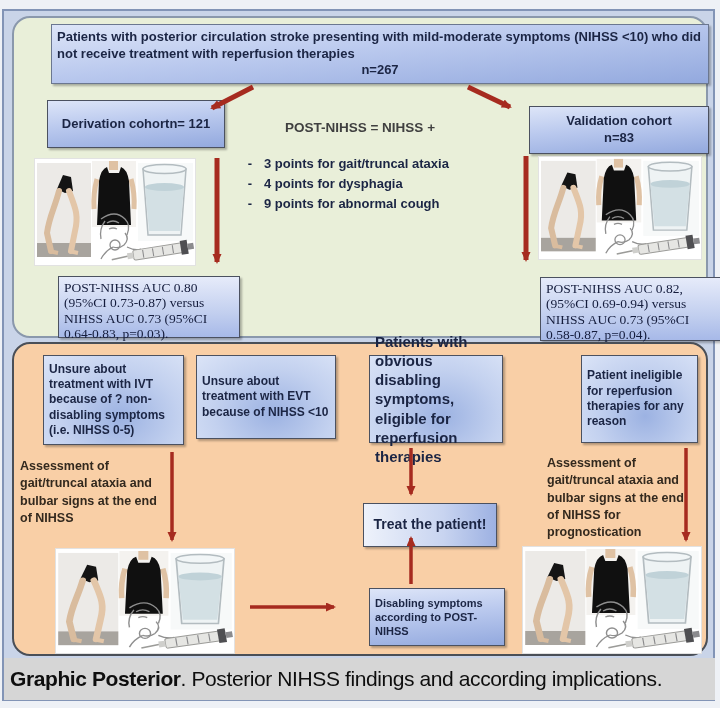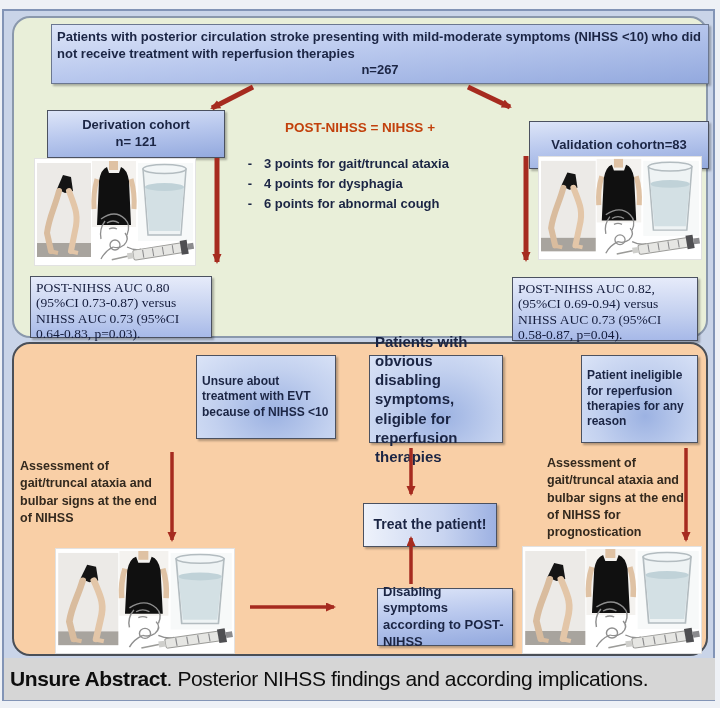--- a/index.html
+++ b/index.html
@@ -33,53 +33,54 @@
     position:absolute; border:1.5px solid #4b5160;
     background:linear-gradient(175deg,#dde5f8 0%,#bac9ee 45%,#93a9de 100%);
     display:flex; align-items:center; justify-content:center; text-align:left;
     font-weight:bold; color:#1b2544; box-shadow:1.5px 1.5px 2px rgba(0,0,0,.28);
     padding:21px 5px; line-height:1.28;margin-left:17px;
   }
   .bluebox.radial {
     background:radial-gradient(ellipse at 55% 70%, #9cb2e2 0%, #c3d1ef 55%, #dbe4f7 100%);
   }
   #population-box { left:34px; top:24px; width:658px; height:60px; font-size:13px; border-color:#6b7790; flex-direction:column; }
-  #derivation-box { left:30px; top:110px; width:178px; height:48px; font-size:13px; flex-direction:column; }
-  #validation-box { left:512px; top:121px; width:180px; height:48px; font-size:13px; flex-direction:row; }
+  #derivation-box { left:30px; top:100px; width:178px; height:48px; font-size:13px; flex-direction:row; }
+  #validation-box { left:512px; top:106px; width:180px; height:48px; font-size:13px; flex-direction:column; }
 
   #formula-title { position:absolute; left:230px; top:120px; width:260px; text-align:center;
-    font-size:13.5px; font-weight:bold; color:#c2410c; }
+    font-size:13.5px; font-weight:bold; color:#404040; }
   #formula-list { position:absolute; left:246px; top:154px; width:250px; font-size:13px;
     font-weight:bold; color:#1b2544; }
   #formula-list .f-item { display:flex; gap:10px; line-height:20px; }
   #formula-list .dash { width:8px; text-align:center; }
 
   .auc-box {
     position:absolute; border:1.5px solid #4b5160;
     background:linear-gradient(180deg,#e6ebfa 0%,#c2cfef 60%,#a7b9e8 100%);
     font-family:"Liberation Serif", serif; font-size:13.5px; color:#141c3c;
     padding:3px 5px; line-height:1.13; text-align:left;
     box-shadow:1.5px 1.5px 2px rgba(0,0,0,.28);
+    margin-left:28px;
   }
   #derivation-auc { left:30px; top:276px; width:182px; height:62px; }
   #validation-auc { left:512px; top:277px; width:186px; height:64px; }
 
   #box-ivt { left:26px;  top:355px; width:141px; height:90px; font-size:12px; }
   #box-evt { left:179px; top:355px; width:140px; height:84px; font-size:12px; }
   #box-eligible { left:352px; top:355px; width:134px; height:88px; font-size:15px; }
   #box-ineligible { left:564px; top:355px; width:117px; height:88px; font-size:12px; }
 
   .assessment { position:absolute; text-align:left; font-weight:bold; color:#33291e;
     font-size:12.5px; line-height:1.38; }
   #assessment-left { left:20px; top:458px; width:150px; }
   #assessment-right { left:547px; top:455px; width:144px; }
 
   #treat-box { left:346px; top:503px; width:134px; height:28px; font-size:14px;
     background:linear-gradient(90deg,#eef2fb 0%,#c8d4f0 60%,#9db1e2 100%); }
-  #disabling-box { left:360px; top:588px; width:136px; height:58px; font-size:13px; }
+  #disabling-box { left:352px; top:588px; width:136px; height:58px; font-size:11px; }
 
   .montage { position:absolute; border:1px solid #e2e2e2; background:#fff; }
   #montage-derivation { left:34px;  top:158px; width:162px; height:108px; }
   #montage-validation { left:538px; top:156px; width:164px; height:104px; }
   #montage-left  { left:55px;  top:548px; width:180px; height:106px; }
   #montage-right { left:522px; top:546px; width:180px; height:108px; }
 
   #arrows { position:absolute; left:0; top:0; width:720px; height:708px; pointer-events:none; }
   .arr  { stroke:#a62b1f; fill:none; }
   .thick { stroke-width:5; }
@@ -157,36 +158,37 @@
     <div class="f-item">
       <span class="dash">-</span>
       <span>3 points for gait/truncal ataxia</span>
     </div>
     <div class="f-item">
       <span class="dash">-</span>
       <span>4 points for dysphagia</span>
     </div>
     <div class="f-item">
       <span class="dash">-</span>
-      <span>6 points for abnormal cough</span>
+      <span>9 points for abnormal cough</span>
     </div>
   </div>
 
   <svg class="montage" id="montage-derivation" viewBox="0 0 160 106" preserveAspectRatio="none">
       <use href="#montage"></use>
     </svg>
   <svg class="montage" id="montage-validation" viewBox="0 0 160 106" preserveAspectRatio="none">
       <use href="#montage"></use>
     </svg>
 
   <div class="auc-box" id="derivation-auc">POST-NIHSS AUC 0.80 (95%CI 0.73-0.87) versus NIHSS AUC 0.73 (95%CI 0.64-0.83, p=0.03).</div>
   <div class="auc-box" id="validation-auc">POST-NIHSS AUC 0.82, (95%CI 0.69-0.94) versus NIHSS AUC 0.73 (95%CI 0.58-0.87, p=0.04).</div>
 
   <div class="panel" id="bottom-panel"></div>
 
+  <div class="bluebox radial" id="box-ivt">Unsure about treatment with IVT because of ? non-disabling symptoms (i.e. NIHSS 0-5)</div>
   <div class="bluebox radial" id="box-evt">Unsure about treatment with EVT because of NIHSS &lt;10</div>
   <div class="bluebox radial" id="box-eligible">Patients with obvious disabling symptoms, eligible for reperfusion therapies</div>
   <div class="bluebox radial" id="box-ineligible">Patient ineligible for reperfusion therapies for any reason</div>
 
   <div class="assessment" id="assessment-left">Assessment of gait/truncal ataxia and bulbar signs at the end of NIHSS</div>
   <div class="assessment" id="assessment-right">Assessment of gait/truncal ataxia and bulbar signs at the end of NIHSS for prognostication</div>
 
   <div class="bluebox" id="treat-box">Treat the patient!</div>
   <div class="bluebox" id="disabling-box">Disabling symptoms according to POST-NIHSS</div>
 
@@ -208,16 +210,16 @@
     <line class="arr thick" x1="217" y1="158" x2="217" y2="262" marker-end="url(#ah)"></line>
     <line class="arr thick" x1="526" y1="156" x2="526" y2="260" marker-end="url(#ah)"></line>
     <line class="arr thin" x1="172" y1="452" x2="172" y2="540" marker-end="url(#ah)"></line>
     <line class="arr thin" x1="411" y1="448" x2="411" y2="494" marker-end="url(#ah)"></line>
     <line class="arr thin" x1="411" y1="584" x2="411" y2="538" marker-end="url(#ah)"></line>
     <line class="arr thin" x1="250" y1="607" x2="334" y2="607" marker-end="url(#ah)"></line>
     <line class="arr thin" x1="686" y1="448" x2="686" y2="540" marker-end="url(#ah)"></line>
   </svg>
 
   <div id="caption-bar">
-    <span class="cap cap-bold">Unsure Abstract</span>
+    <span class="cap cap-bold">Graphic Posterior</span>
       <span class="cap">. Posterior NIHSS findings and according implications.</span>
   </div>
 </div>
 
 </body></html>

